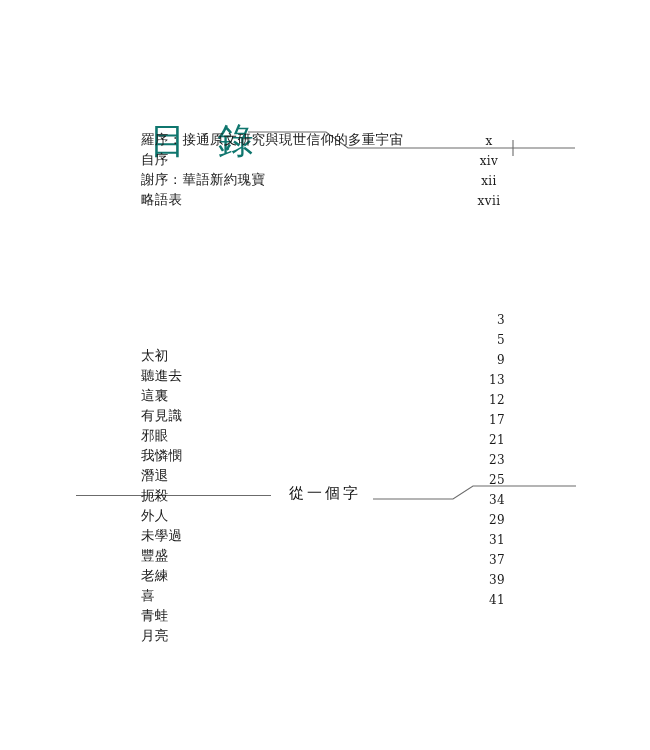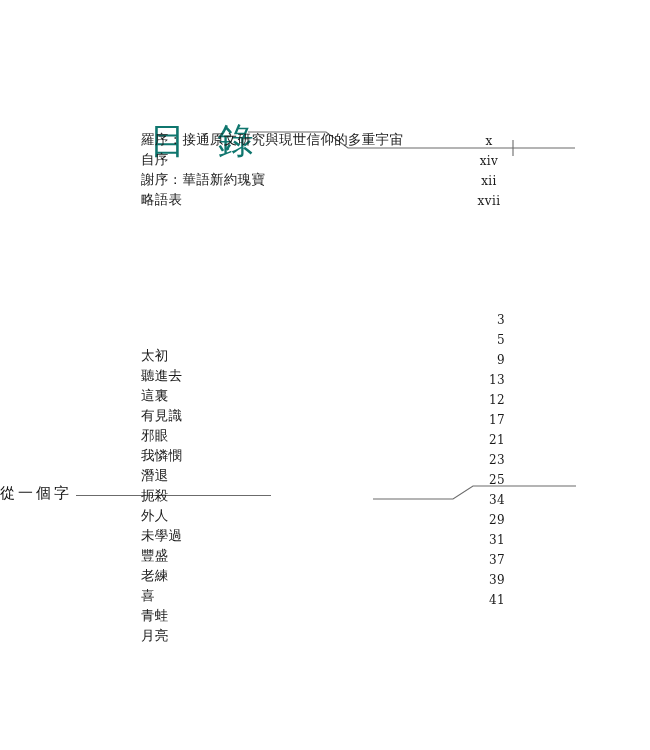--- a/index.html
+++ b/index.html
@@ -89,20 +89,21 @@
     left: 0;
     top: 238px;
     width: 650px;
     height: 34px;
   }
   .section-title {
     position: absolute;
     left: 0;
     top: 245px;
     width: 650px;
+    text-align: center;
     font-size: 15px;
     letter-spacing: 3px;
     color: #111111;
     line-height: 20px;
   }
   .rule-sec-left {
     position: absolute;
     left: 76px;
     top: 257px;
     width: 195px;

